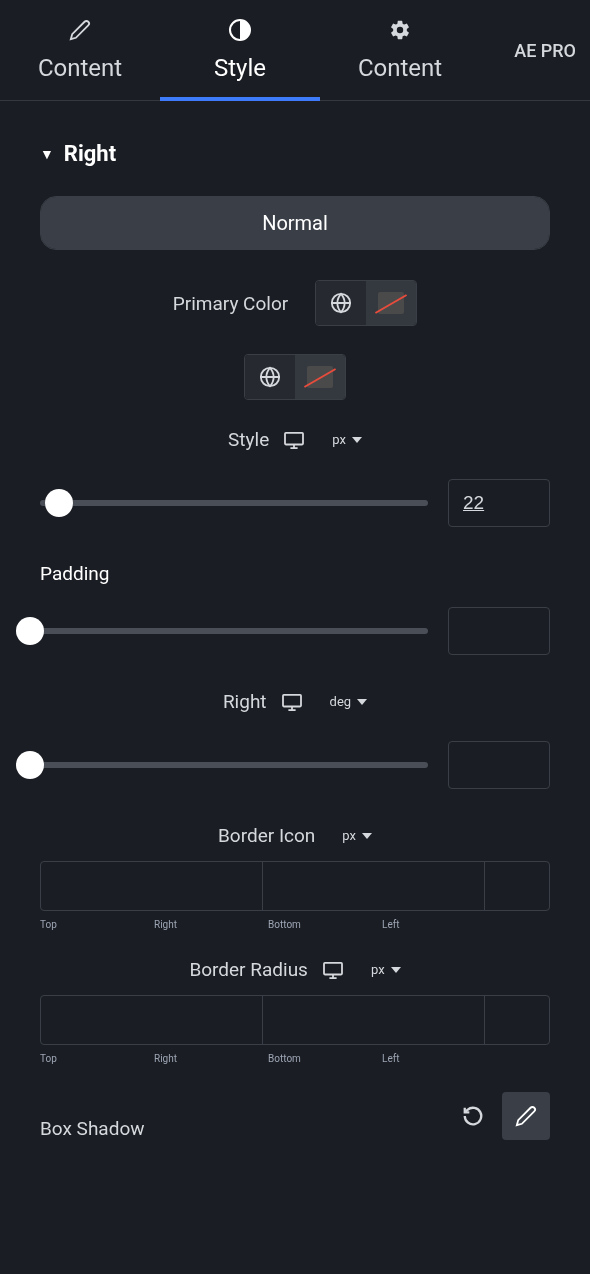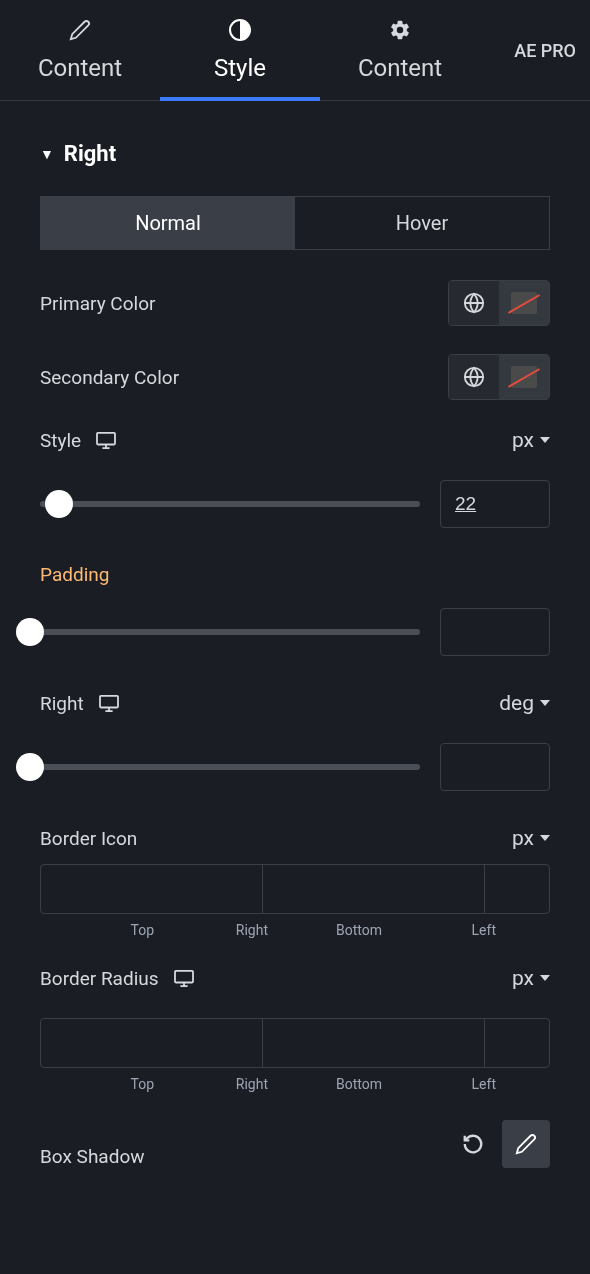--- a/index.html
+++ b/index.html
@@ -80,39 +80,39 @@
       font-weight: 700;
       color: #ffffff;
     }
     .section-header .chev {
       font-size: 14px;
     }
     .state-tabs {
       display: flex;
       margin: 0 25px 30px 25px;
       border: 1px solid #3a3f47;
-      border-radius: 0;
+      border-radius: 16px;
       overflow: hidden;
     }
     .state-tab {
       flex: 1;
       text-align: center;
       padding: 14px 0;
       font-size: 20px;
       cursor: pointer;
       color: #d5d8dc;
     }
     .state-tab.active {
       background: #3a3f47;
       color: #ffffff;
     }
     .control-row {
       display: flex;
       align-items: center;
-      justify-content: space-between;
+      justify-content: center;
       padding: 0 25px;
       margin-bottom: 28px;
       gap: 27px;
     }
     .control-label {
       font-size: 19px;
       color: #d5d8dc;
       display: flex;
       align-items: center;
       gap: 14px;
@@ -151,21 +151,21 @@
       background: #e74c3c;
       transform: rotate(-30deg);
       top: 50%;
       left: 50%;
       margin-left: -18px;
     }
     .unit-select {
       display: flex;
       align-items: center;
       gap: 6px;
-      font-size: 21px;
+      font-size: 13px;
       color: #d5d8dc;
       cursor: pointer;
     }
     .slider-row {
       display: flex;
       align-items: center;
       gap: 20px;
       padding: 0 25px;
       margin-bottom: 35px;
     }
@@ -184,34 +184,34 @@
       border-radius: 50%;
       top: 50%;
       transform: translate(-50%, -50%);
       left: 5%;
       cursor: pointer;
     }
     .slider-thumb.at-start {
       left: 0%;
     }
     .slider-input {
-      width: 110px;
+      width: 102px;
       height: 48px;
       background: transparent;
       border: 1px solid #3a3f47;
       border-radius: 4px;
       color: #d5d8dc;
       font-size: 19px;
       padding: 0 14px;
       text-decoration: underline;
     }
     .simple-label {
       padding: 0 25px;
       font-size: 19px;
-      color: #fdba74;
+      color: #ffffff;
       margin-bottom: 22px;
     }
     .slider-row.tight {
       padding-left: 25px;
     }
     .slider-row.tight .slider-thumb {
       left: 0;
     }
     .dim-inputs {
       display: flex;
@@ -229,22 +229,22 @@
       color: #d5d8dc;
       font-size: 17px;
       text-align: center;
     }
     .dim-labels {
       display: flex;
       margin: 8px 25px 28px 25px;
     }
     .dim-label {
       flex: 1;
-      text-align: right;
-      font-size: 14px;
+      text-align: left;
+      font-size: 10px;
       color: #9da5b4;
     }
     .dim-label-spacer {
       width: 54px;
     }
     .box-shadow-row {
       display: flex;
       align-items: flex-end;
       justify-content: space-between;
       padding: 0 25px;
@@ -313,42 +313,40 @@
 
 <div class="panel-content">
 
   <div class="section-header">
     <span class="chev">▼</span>
     <span>Right</span>
   </div>
 
   <div class="state-tabs">
     <div class="state-tab active">Normal</div>
-    <div class="state-tab">Hover</div>
   </div>
 
   <div class="control-row">
     <span class="control-label">Primary Color</span>
     <div class="color-control">
       <div class="color-btn">
         <svg width="22" height="22" viewBox="0 0 24 24" fill="none" stroke="#d5d8dc" stroke-width="2">
             <circle cx="12" cy="12" r="10"></circle>
             <line x1="2" y1="12" x2="22" y2="12"></line>
             <path d="M12 2a15.3 15.3 0 0 1 4 10 15.3 15.3 0 0 1-4 10 15.3 15.3 0 0 1-4-10 15.3 15.3 0 0 1 4-10z"></path>
           </svg>
       </div>
       <div class="color-btn swatch">
         <div class="swatch-inner"></div>
         <div class="swatch-slash"></div>
       </div>
     </div>
   </div>
 
   <div class="control-row">
-    <span class="control-label">Secondary Color</span>
     <div class="color-control">
       <div class="color-btn">
         <svg width="22" height="22" viewBox="0 0 24 24" fill="none" stroke="#d5d8dc" stroke-width="2">
             <circle cx="12" cy="12" r="10"></circle>
             <line x1="2" y1="12" x2="22" y2="12"></line>
             <path d="M12 2a15.3 15.3 0 0 1 4 10 15.3 15.3 0 0 1-4 10 15.3 15.3 0 0 1-4-10 15.3 15.3 0 0 1 4-10z"></path>
           </svg>
       </div>
       <div class="color-btn swatch">
         <div class="swatch-inner"></div>
@@ -427,21 +425,21 @@
 
   </div>
   <div class="dim-labels">
     <span class="dim-label">Top</span>
     <span class="dim-label">Right</span>
     <span class="dim-label">Bottom</span>
     <span class="dim-label">Left</span>
     <span class="dim-label-spacer"></span>
   </div>
 
-  <div class="control-row" style="">
+  <div class="control-row" style="margin-bottom:14px;">
     <span class="control-label">
       <span>Border Radius</span>
       <svg width="22" height="18" viewBox="0 0 24 20" fill="none" stroke="#d5d8dc" stroke-width="2">
           <rect x="2" y="2" width="20" height="13" rx="1"></rect>
           <line x1="8" y1="19" x2="16" y2="19"></line>
           <line x1="12" y1="15" x2="12" y2="19"></line>
         </svg>
     </span>
     <span class="unit-select">
       <span>px</span>

